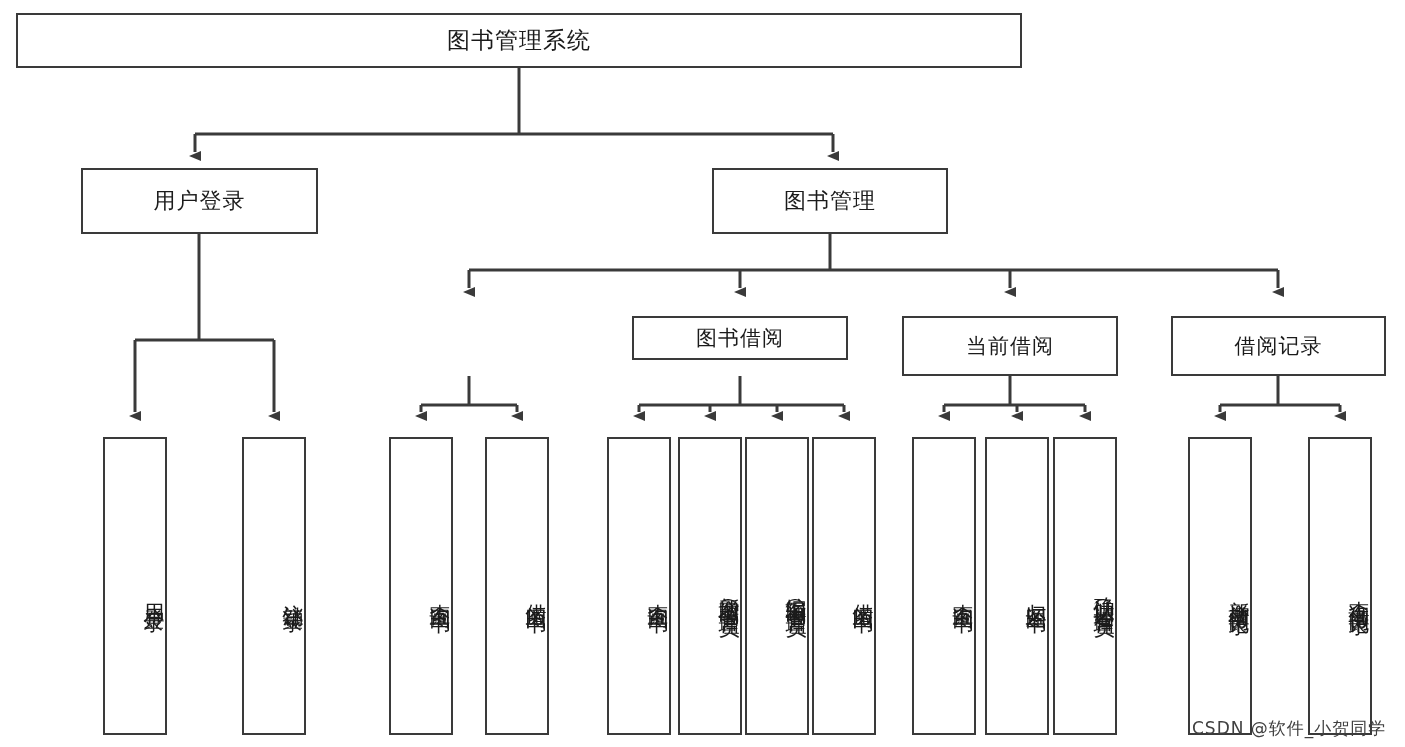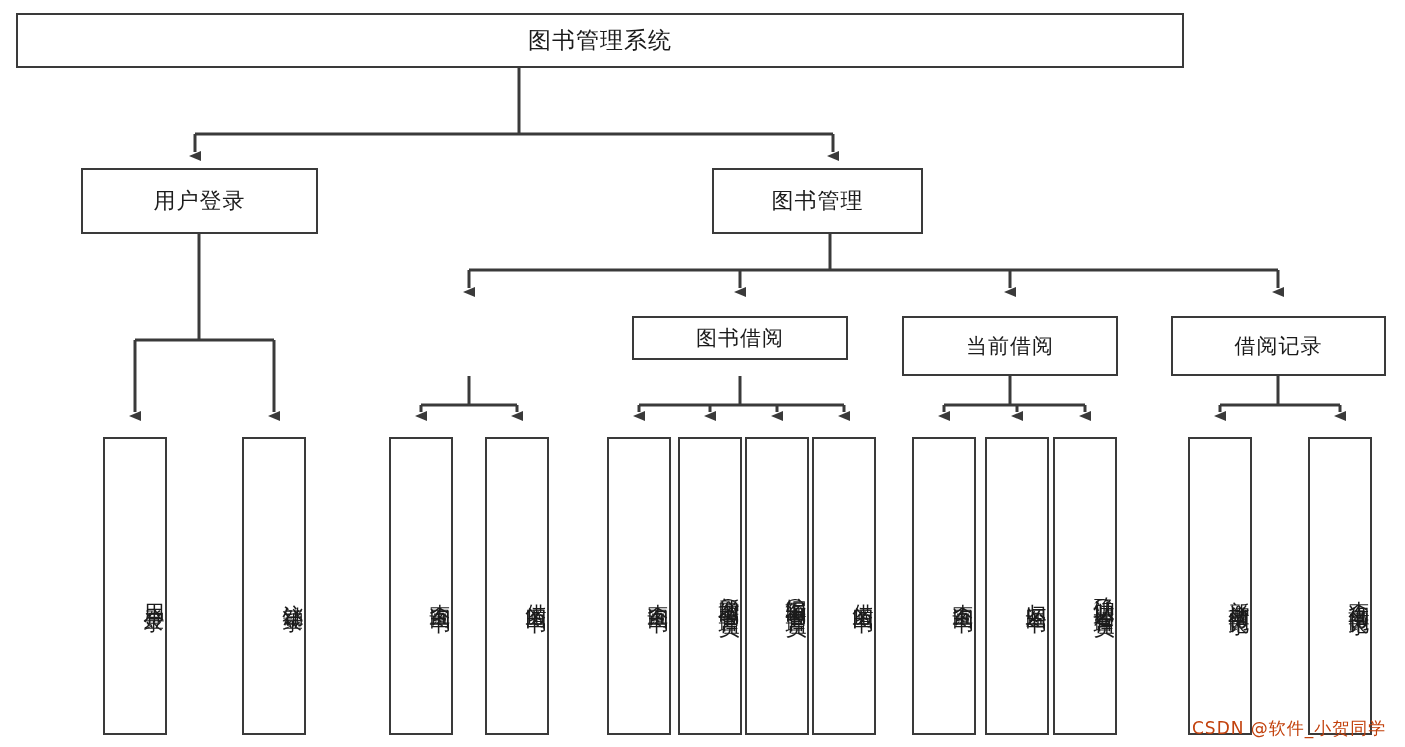--- a/index.html
+++ b/index.html
@@ -56,21 +56,21 @@
     align-items: flex-start;
     justify-content: center;
     white-space: nowrap;
   }
   .node .txt {
     display: block;
   }
   #watermark {
     position: absolute;
     font-size: 17px;
-    color: #c2410c;
+    color: #404040;
     letter-spacing: 1px;
     white-space: nowrap;
     user-select: none;
   }
 </style>
 </head>
 <body>
 
 <div id="canvas">
 
@@ -117,28 +117,28 @@
       <path d="M1017,405 L1017,412" marker-end="url(#arrow)"></path>
       <path d="M1085,405 L1085,412" marker-end="url(#arrow)"></path>
 
       <path d="M1278,376 L1278,405"></path>
       <path d="M1220,405 L1340,405"></path>
       <path d="M1220,405 L1220,412" marker-end="url(#arrow)"></path>
       <path d="M1340,405 L1340,412" marker-end="url(#arrow)"></path>
     </g>
   </svg>
 
-  <div class="node root" style="left: 16px; top: 13px; width: 1168px; height: 55px;">
+  <div class="node root" style="left: 16px; top: 13px; width: 1006px; height: 55px;">
     <span class="txt">图书管理系统</span>
   </div>
 
   <div class="node lvl1" style="left: 81px; top: 168px; width: 237px; height: 66px;">
     <span class="txt">用户登录</span>
   </div>
-  <div class="node lvl1" style="left: 712px; top: 168px; width: 211px; height: 66px;">
+  <div class="node lvl1" style="left: 712px; top: 168px; width: 236px; height: 66px;">
     <span class="txt">图书管理</span>
   </div>
 
   <div class="node lvl2" style="left: 632px; top: 316px; width: 216px; height: 44px;">
     <span class="txt">图书借阅</span>
   </div>
   <div class="node lvl2" style="left: 1171px; top: 316px; width: 215px; height: 60px;">
     <span class="txt">借阅记录</span>
   </div>
   <div class="node lvl2" style="left: 902px; top: 316px; width: 216px; height: 60px;">

